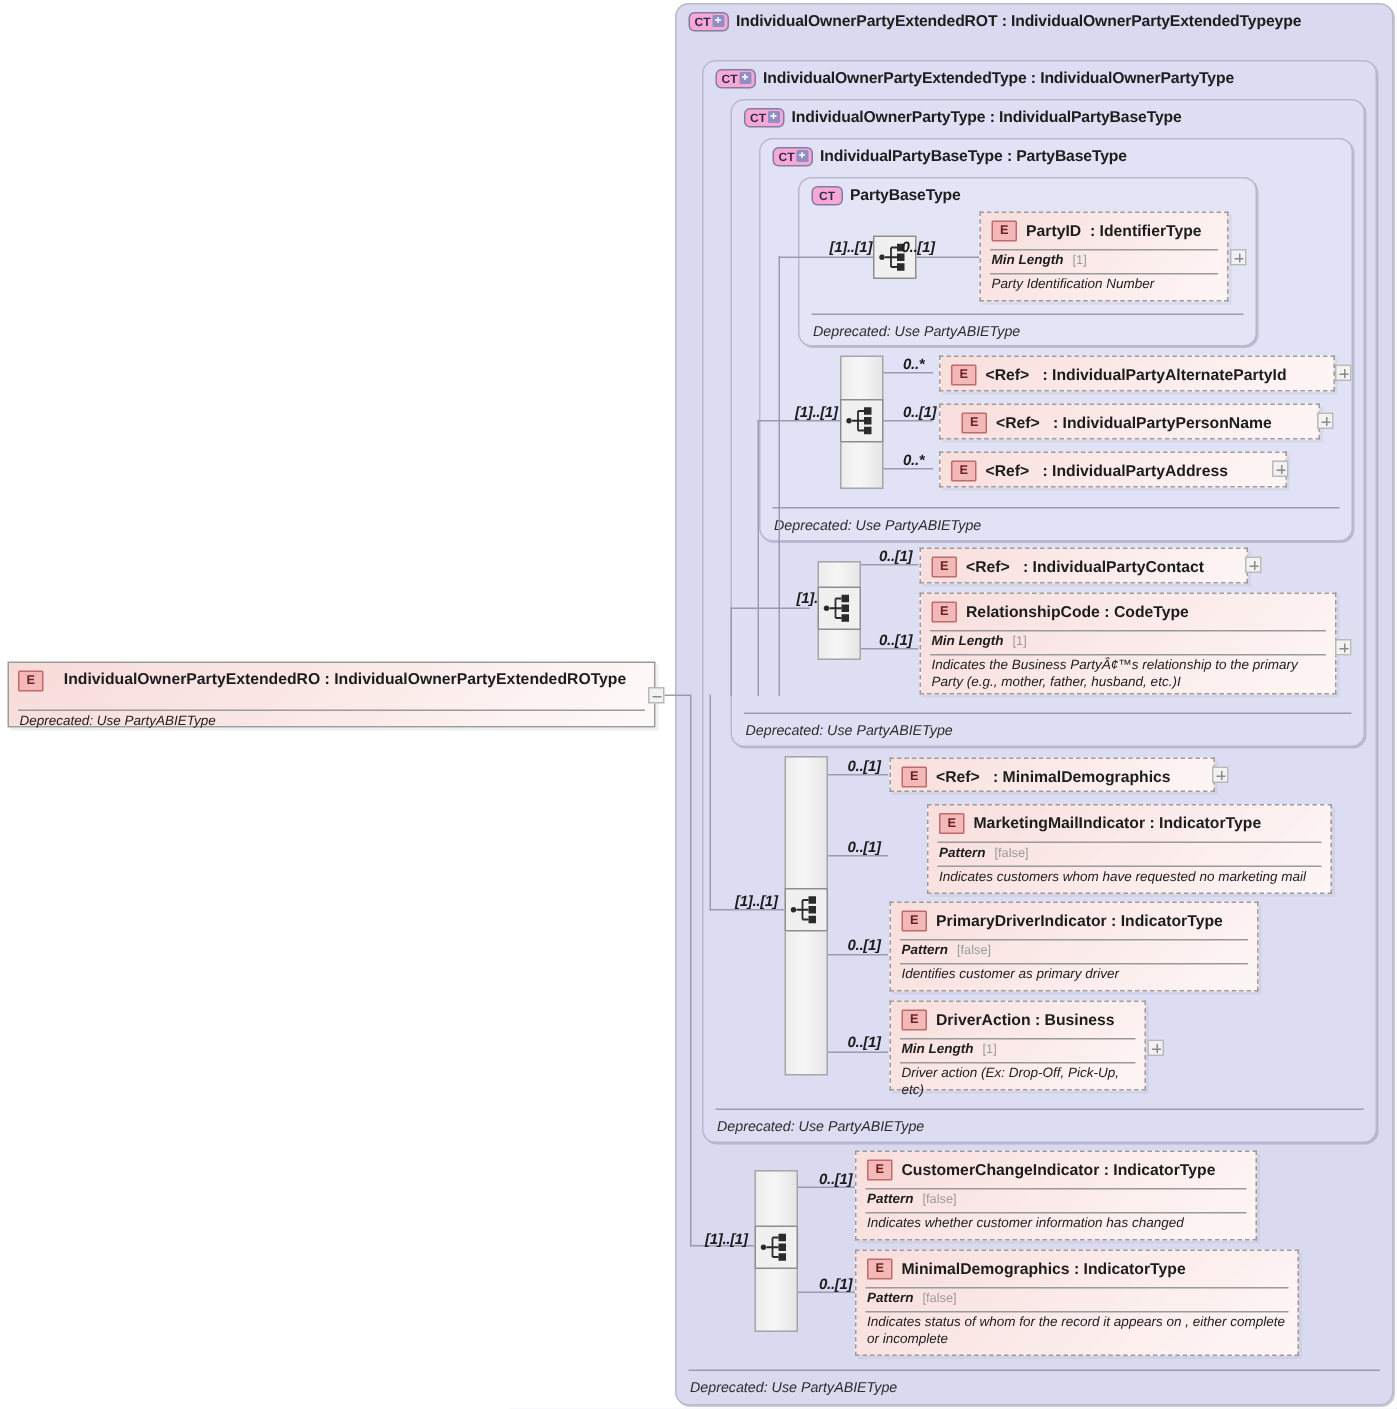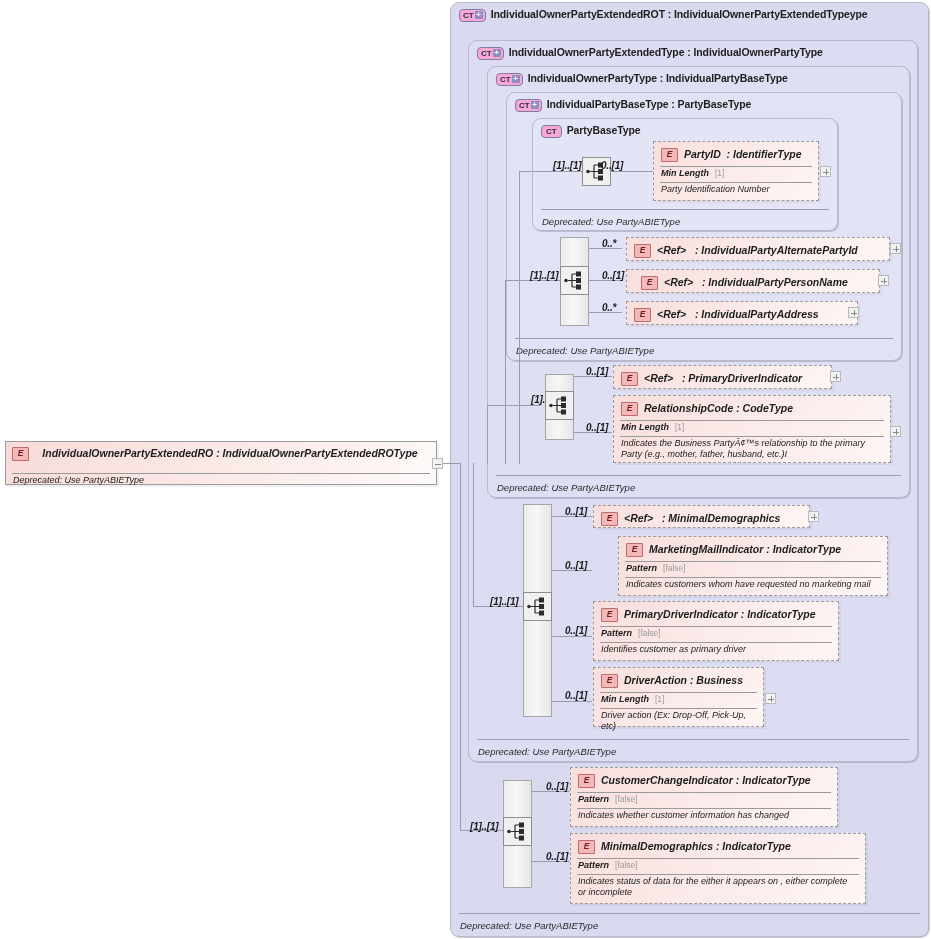--- a/index.html
+++ b/index.html
@@ -59,21 +59,20 @@
     position:absolute;box-sizing:border-box;
     background:linear-gradient(135deg,#f8dedc 0%,#fbeceb 55%,#fdf6f5 100%);
     border:1px dashed #9b9b9b;
     box-shadow:2px 2px 0 rgba(170,170,190,.18);
   }
   .el-box.solid{border:1px solid #9b9b9b;background:linear-gradient(135deg,#f7dbd9 0%,#fbecea 60%,#fefafa 100%);}
   .el-title{
     position:absolute;left:7px;top:5px;right:6px;
     font-size:10.5px;font-weight:bold;color:#1c1c1c;line-height:14px;
     white-space:nowrap;
-    font-style:italic;
   }
   .el-title.wrap{white-space:normal;text-align:center;left:28px;}
   .e-tag{
     display:inline-block;vertical-align:middle;
     width:15px;height:12px;line-height:11px;text-align:center;
     border:1px solid #c06a6a;background:#f3b8b8;color:#6e1f1f;
     font-size:8.5px;font-weight:bold;margin-right:6px;border-radius:1px;
   }
   .el-sep{position:absolute;left:6px;right:6px;border-top:1px solid #9a9a9a;}
   .el-facet{
@@ -270,21 +269,21 @@
       <rect x="15" y="11" width="5" height="5" fill="#2b2b2b"></rect>
       <rect x="15" y="17.5" width="5" height="5" fill="#2b2b2b"></rect>
     </svg>
   </div>
   <div class="ln lnh abs" style="left:574px;top:376px;width:38px;"></div>
   <div class="ln lnh abs" style="left:574px;top:432px;width:38px;"></div>
 
   <div class="card" style="left:586px;top:366px;">0..[1]</div>
   <div class="el-box" style="left:613px;top:365px;width:219px;height:24px;">
     <div class="el-title">
-      <span class="e-tag">E</span><span>&lt;Ref&gt;</span>&nbsp;&nbsp;&nbsp;<span>: PrimaryDriverIndicator</span>
+      <span class="e-tag">E</span><span>&lt;Ref&gt;</span>&nbsp;&nbsp;&nbsp;<span>: IndividualPartyContact</span>
     </div>
   </div>
   <div class="pmbox plus" style="left:830px;top:371px;"></div>
 
   <div class="card" style="left:586px;top:422px;">0..[1]</div>
   <div class="el-box" style="left:613px;top:395px;width:278px;height:68px;">
     <div class="el-title">
       <span class="e-tag">E</span><span>RelationshipCode</span>&nbsp;<span>: CodeType</span>
     </div>
     <div class="el-sep" style="top:24px;"></div>
@@ -390,16 +389,16 @@
   <div class="card" style="left:546px;top:851px;">0..[1]</div>
   <div class="el-box" style="left:570px;top:833px;width:296px;height:71px;">
     <div class="el-title">
       <span class="e-tag">E</span><span>MinimalDemographics</span>&nbsp;<span>: IndicatorType</span>
     </div>
     <div class="el-sep" style="top:24px;"></div>
     <div class="el-facet" style="top:26px;">
       <span>Pattern</span><span class="fval">[false]</span>
     </div>
     <div class="el-sep" style="top:40px;"></div>
-    <div class="el-doc" style="top:42px;right:8px;">Indicates status of data for the either it appears on , either complete or incomplete</div>
+    <div class="el-doc" style="top:42px;right:8px;">Indicates status of whom for the record it appears on , either complete or incomplete</div>
   </div>
 
 </div>
 
 </body></html>

